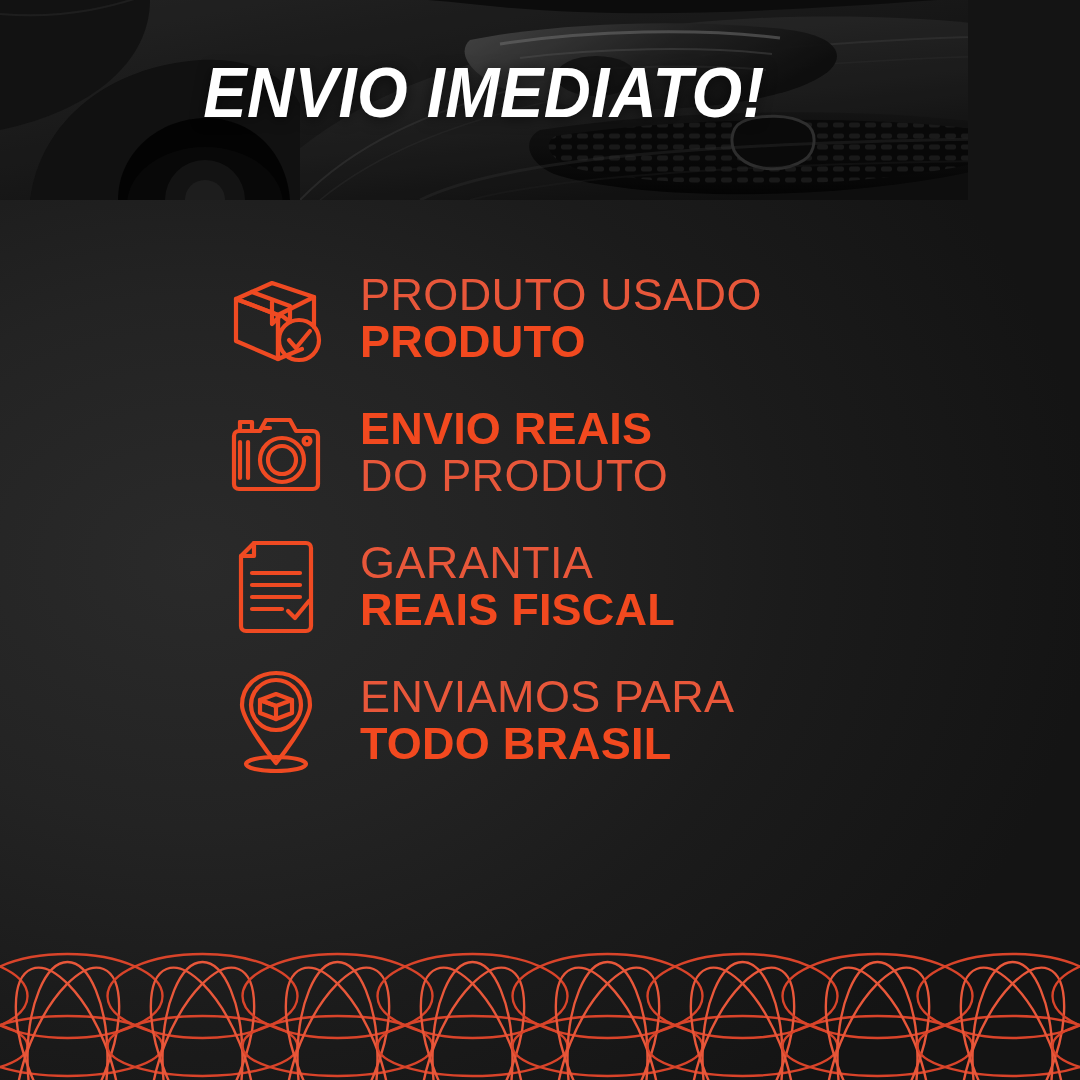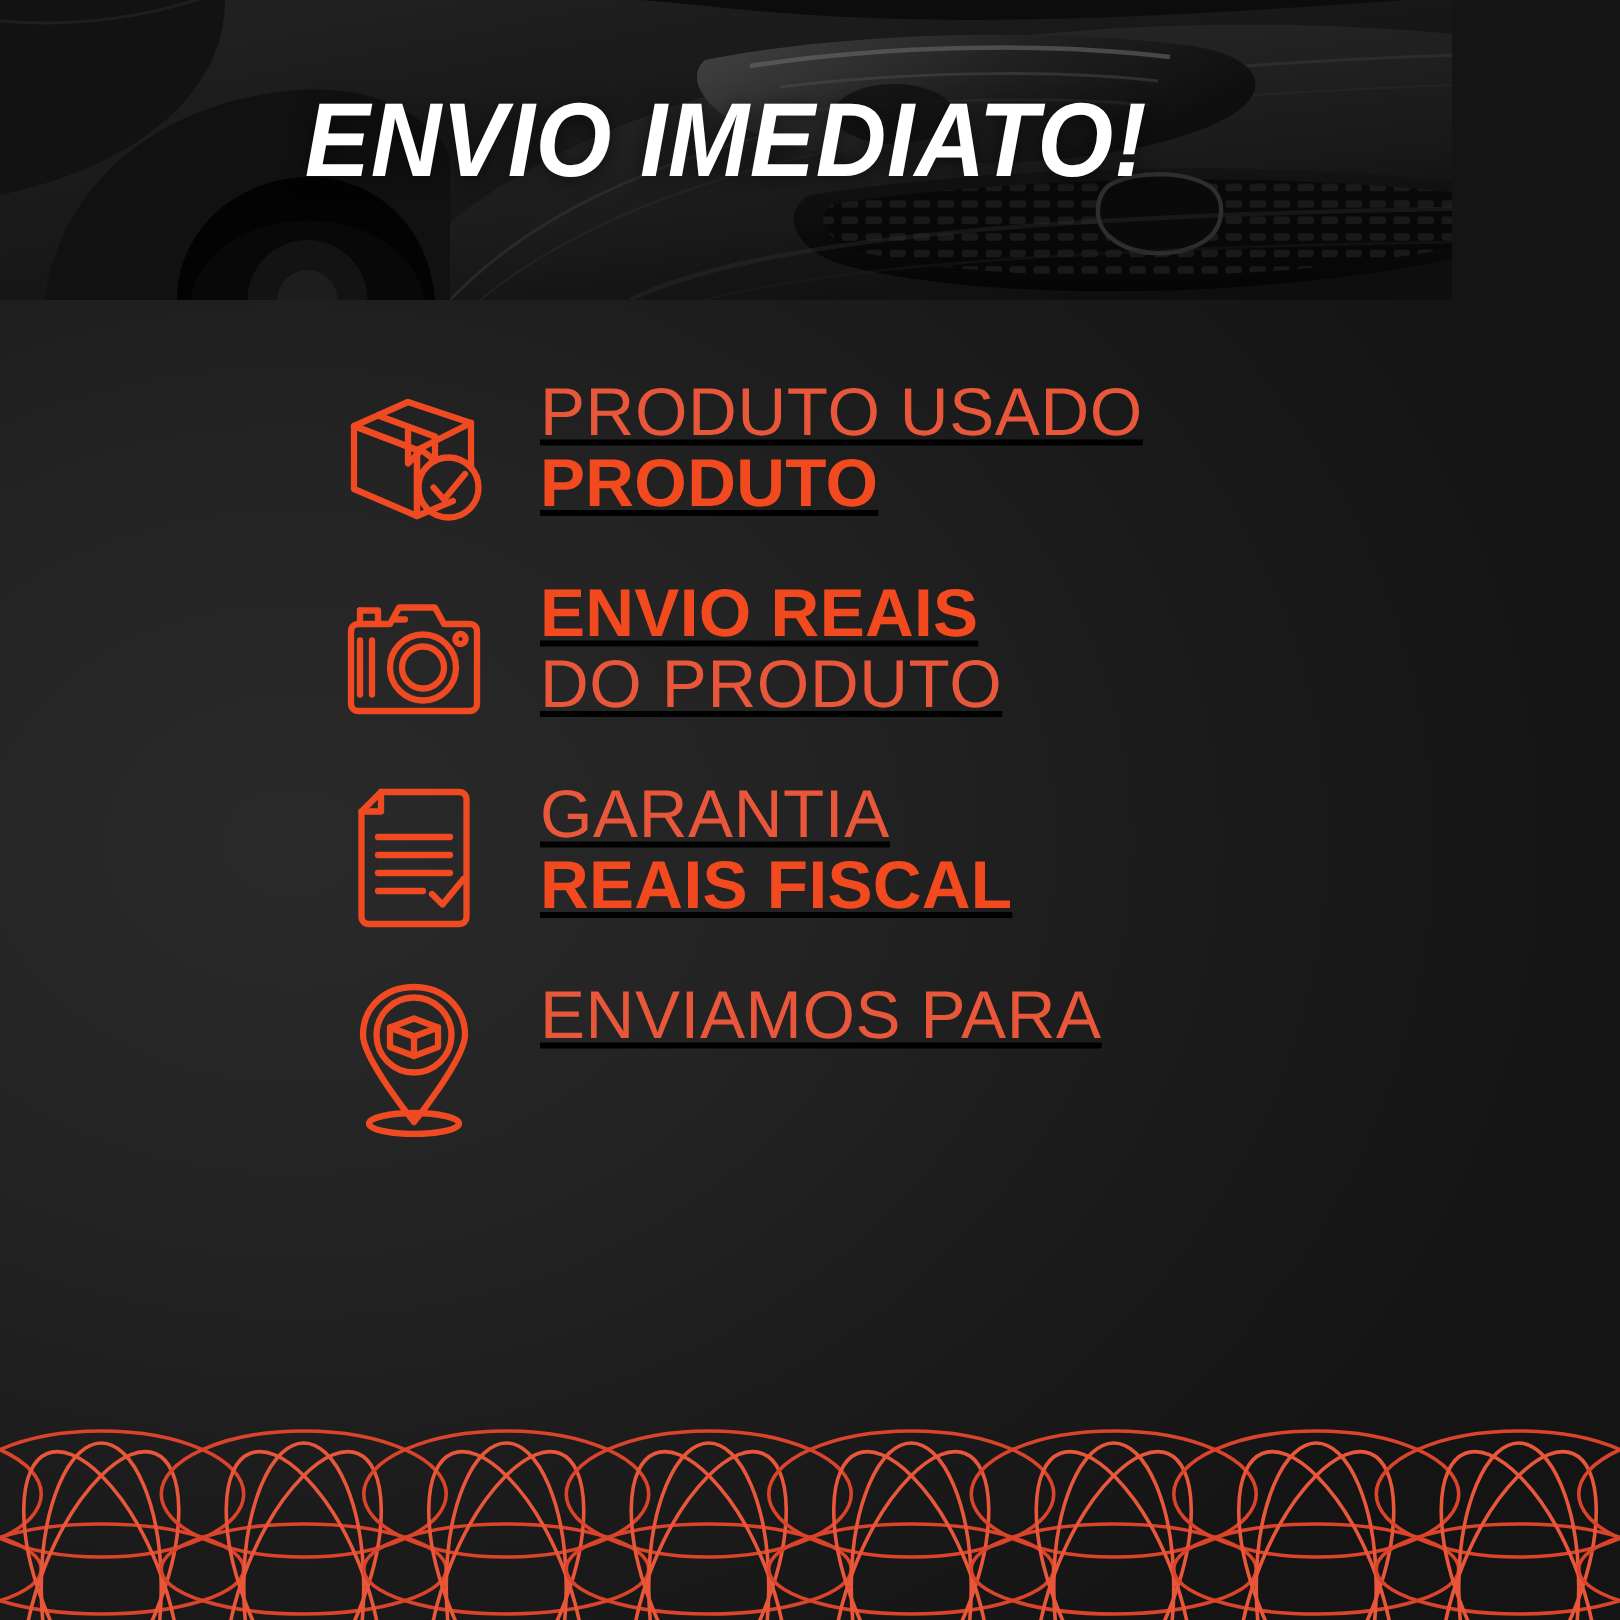--- a/index.html
+++ b/index.html
@@ -44,23 +44,23 @@
   }
 
   
   #features {
     position:absolute;
     left:0; top:200px; width:1080px; height:740px;
     padding:52px 0 0 0;
   }
   .row {
     display:flex;
+    align-items:center;
     height:134px;
     padding-left:224px;
-    text-decoration:underline;
   }
   .row .ico {
     width:104px; height:104px;
     flex:0 0 104px;
     display:flex; align-items:center; justify-content:center;
   }
   .row .ico svg { display:block; }
   .row .txt {
     margin-left:32px;
     line-height:1.04;
@@ -216,20 +216,21 @@
           <path d="M46,94 C46,94 80,52 80,36 C80,17 65,4 46,4 C27,4 12,17 12,36 C12,52 46,94 46,94 Z"></path>
           <circle cx="46" cy="36" r="25"></circle>
           <path d="M30,31 L46,25 L62,31 L46,37 Z"></path>
           <path d="M30,31 L30,44 L46,50 L46,37 Z"></path>
           <path d="M62,31 L62,44 L46,50"></path>
           <ellipse cx="46" cy="95" rx="30" ry="7"></ellipse>
         </svg>
       </div>
       <div class="txt">
         <span class="ln thin">ENVIAMOS PARA</span>
+        <span class="ln strong">TODO BRASIL</span>
       </div>
     </div>
 
   </div>
 
   <div id="pattern">
     <svg viewBox="0 0 1080 140" preserveAspectRatio="none">
       <defs>
         <g id="unit">
 

